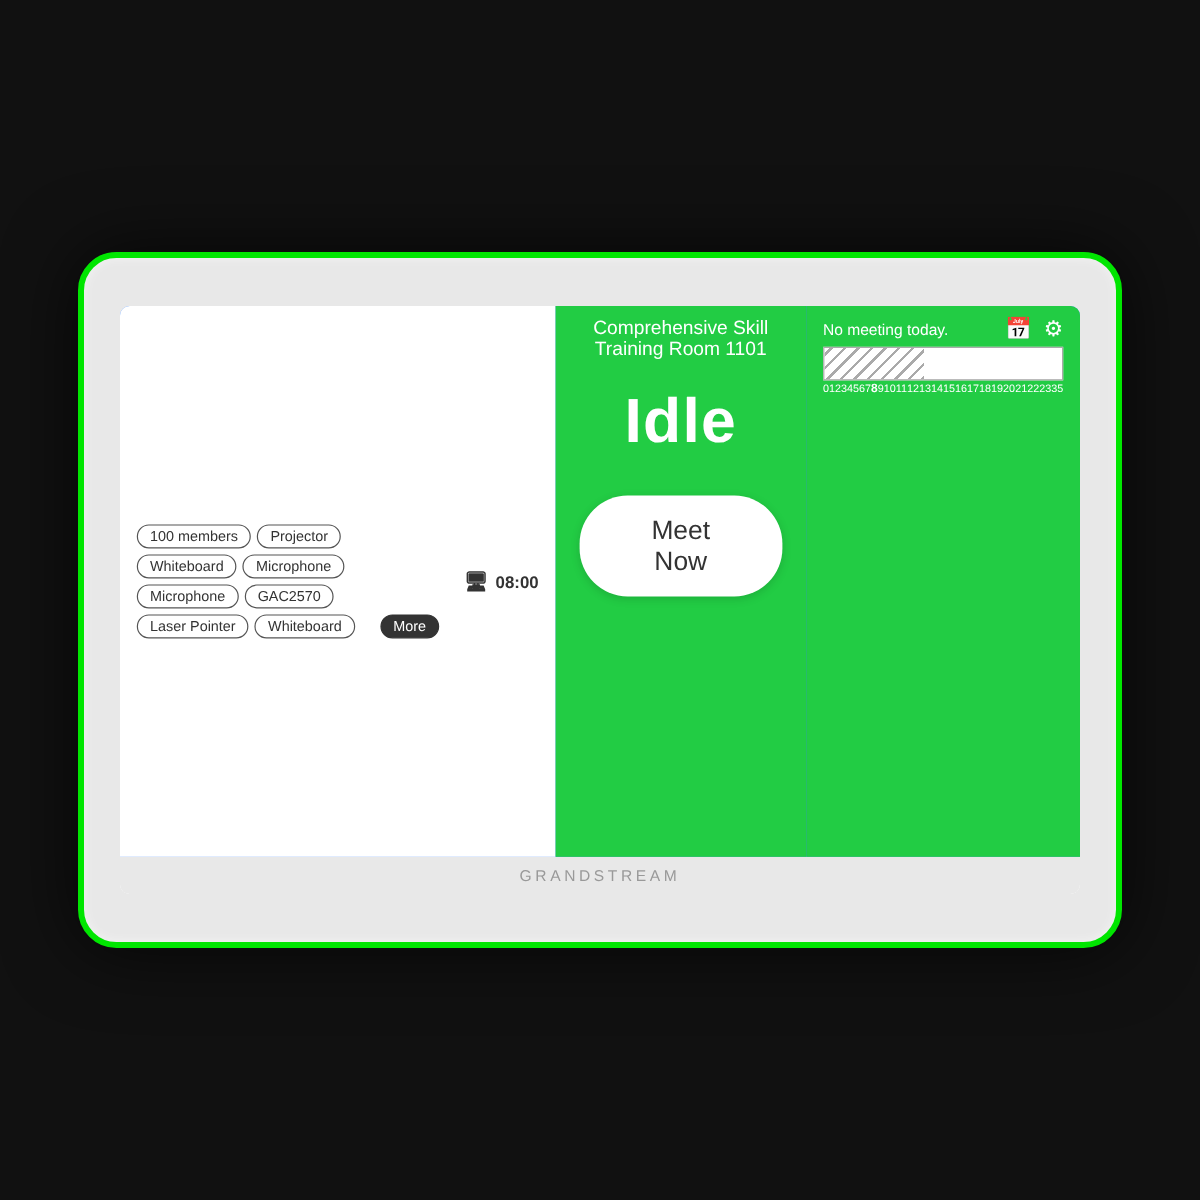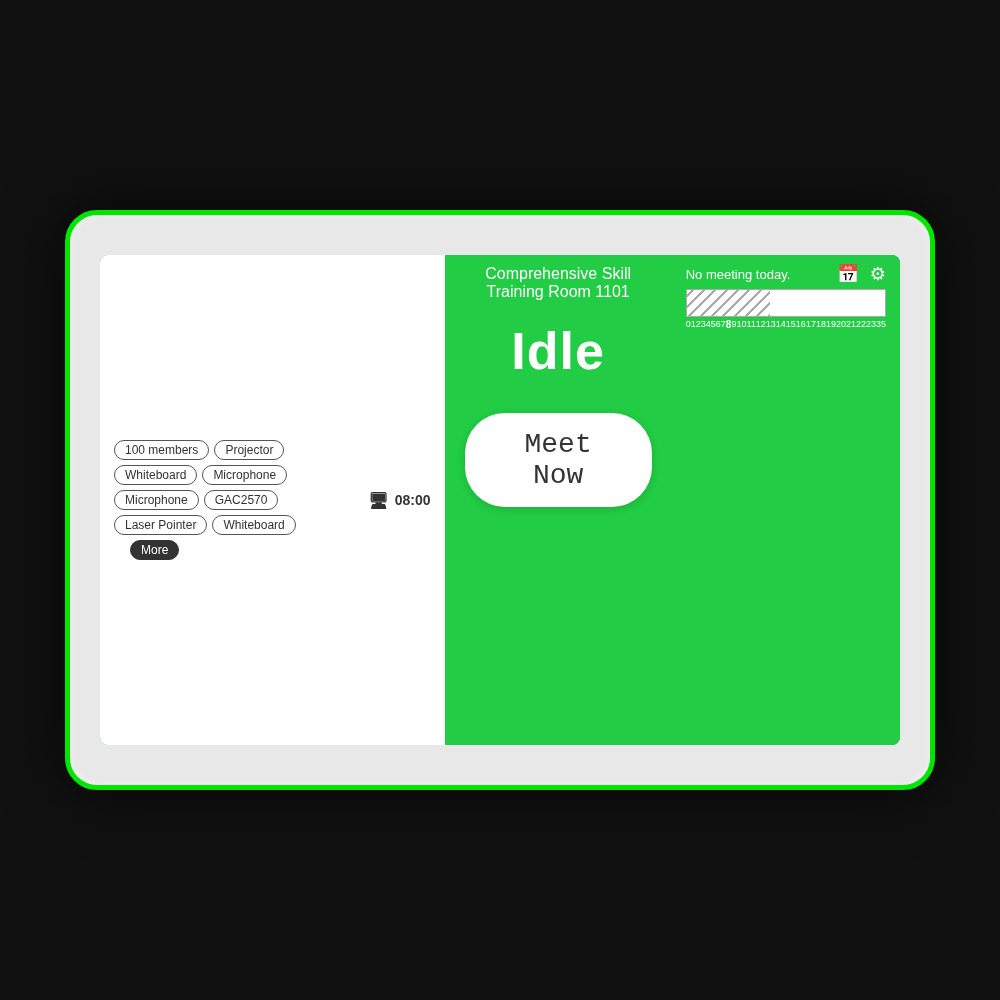--- a/index.html
+++ b/index.html
@@ -119,27 +119,26 @@
       font-weight: 800;
       margin-bottom: 32px;
       letter-spacing: 1px;
     }
 
     .meet-now-btn {
       background: #fff;
       border: none;
       border-radius: 40px;
       padding: 16px 60px;
-      font-size: 28px;
+      font-size: 22px;
       font-weight: 500;
       color: #333;
       cursor: pointer;
       box-shadow: 0 2px 8px rgba(0,0,0,0.15);
       margin-bottom: 4px;
-      font-family: Liberation Mono, monospace;
     }
 
     
     .bottom-section {
       background: #22cc44;
       padding: 8px 14px 6px 14px;
     }
 
     .bottom-header {
       display: flex;
@@ -292,14 +291,15 @@
               <span class="timeline-label">20</span>
               <span class="timeline-label">21</span>
               <span class="timeline-label">22</span>
               <span class="timeline-label">23</span>
               <span class="timeline-label">35</span>
             </div>
         </div>
       </div>
 
     </div>
+    <div class="brand-label">GRANDSTREAM</div>
   </div>
 </div>
 
 </body></html>

